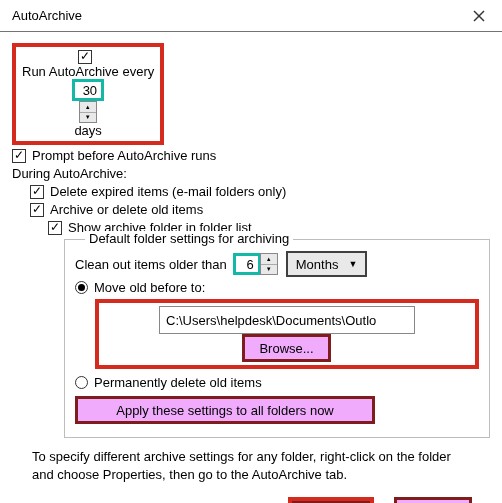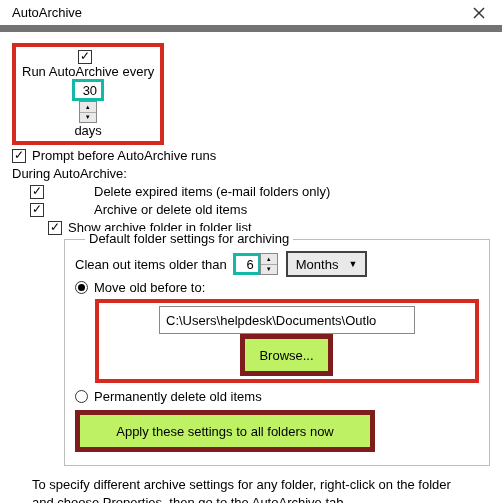--- a/index.html
+++ b/index.html
@@ -12,21 +12,21 @@
     width: 502px;
     height: 503px;
     overflow: hidden;
   }
   .titlebar {
     display: flex;
     align-items: center;
     justify-content: space-between;
     height: 32px;
     padding: 0 0 0 12px;
-    border-bottom: 7px solid #737373;
+    border-bottom: 1px solid #737373;
     background: #fff;
   }
   .titlebar .title { font-size: 13px; }
   .close-btn {
     width: 46px; height: 32px;
     display: flex; align-items: center; justify-content: center;
     font-size: 16px; color: #333;
   }
   .close-btn svg { stroke: #333; }
   .content { padding: 8px 12px 8px 12px; }
@@ -54,41 +54,41 @@
   }
   .spin {
     display: inline-flex; flex-direction: column; border: 1px solid #888;
     width: 18px; height: 22px; margin-left: -1px; background: #e9e9e9;
   }
   .spin div {
     flex: 1; display: flex; align-items: center; justify-content: center;
     font-size: 6px; line-height: 1; border-bottom: 1px solid #aaa;
   }
   .spin div:last-child { border-bottom: none; }
-  .indent1 { margin-left: 18px; gap: 44px; }
+  .indent1 { margin-left: 18px; }
   .indent2 { margin-left: 36px; }
   .fieldset {
     border: 1px solid #bdbdbd; margin: 4px 0 6px 52px; padding: 8px 10px 10px 10px;
     position: relative;
   }
   .fieldset .legend {
     position: absolute; top: -9px; left: 20px; background: #fff; padding: 0 4px; font-size: 13px;
   }
   .selectbox {
     display: inline-flex; align-items: center; border: 2px solid #404040;
     height: 26px; padding: 0 8px; background: #e9e9e9; margin-left: 8px;
   }
   .selectbox .chev { margin-left: 10px; font-size: 9px; }
   .path-input {
     height: 28px; border: 1px solid #888; padding: 0 6px; font-family: inherit;
     font-size: 13px; width: 256px;
   }
   .btn {
-    border: 5px solid #7f1d1d; background: #bef264; height: 28px;
-    padding: 16px 14px; font-family: inherit; font-size: 13px;
+    border: 3px solid #7f1d1d; background: #f0abfc; height: 28px;
+    padding: 2px 14px; font-family: inherit; font-size: 13px;
     display: inline-flex; align-items: center; justify-content: center;
   }
   .btn.wide { width: 300px; height: 28px; }
   .info {
     margin: 10px 20px 0 20px; font-size: 13px; line-height: 1.35;
   }
   .footer {
     display: flex; justify-content: flex-end; gap: 20px;
     padding: 14px 18px 0 0;
   }

